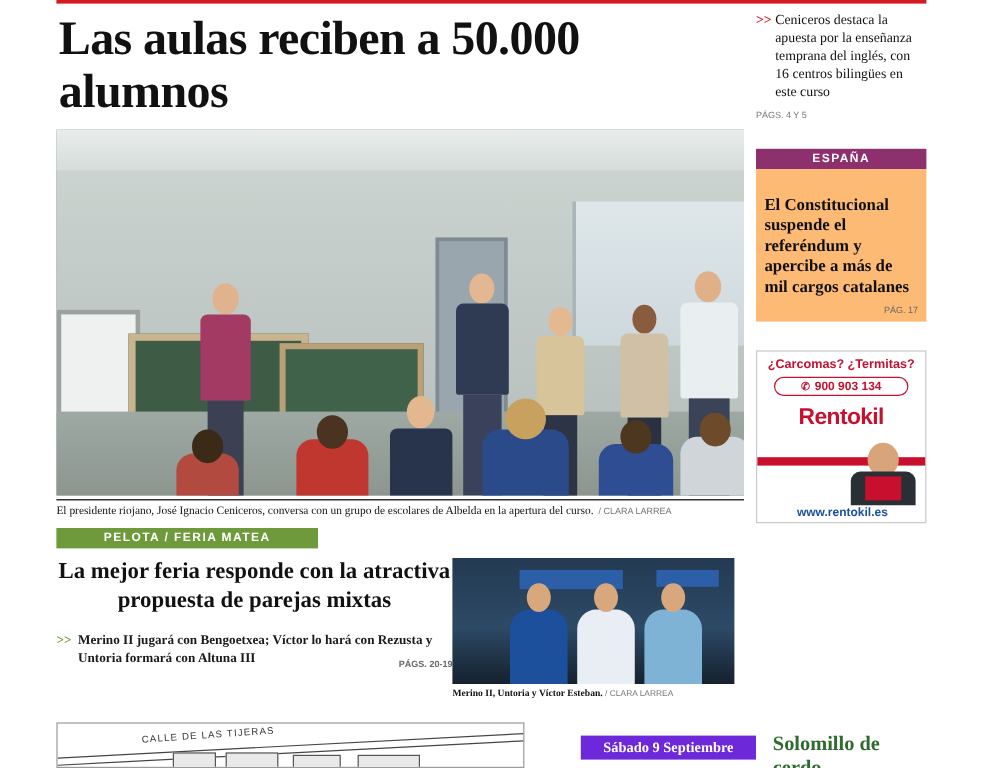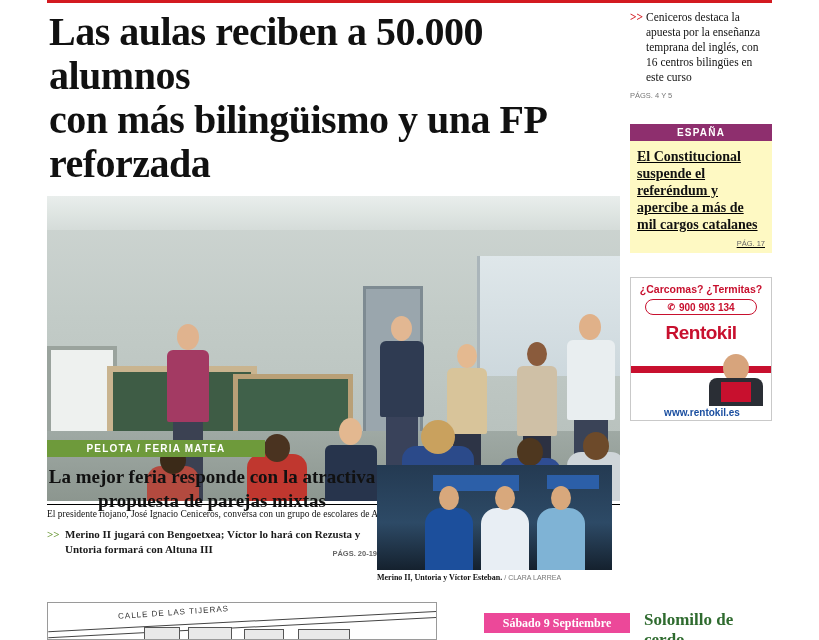--- a/index.html
+++ b/index.html
@@ -225,23 +225,22 @@
   .sec-head {
     height: 17px;
     background: #8e2f6e;
     color: #fff;
     font-size: 10px; font-weight: bold;
     letter-spacing: 1.2px;
     display:flex; align-items:center; justify-content:center;
   }
   .sec-head.rioja { background: #b5472a; }
   .sec-body {
-    background: #fef9c3;
-    padding: 7px 7px 5px 7px;
-    text-decoration: underline;
+    background: #fdba74;
+    padding: 22px 7px 5px 7px;
   }
   .sec-title {
     font-family: "Liberation Serif", serif;
     font-weight: bold;
     font-size: 14px;
     line-height: 17px;
     color: #111;
   }
   .sec-pag { margin-top:6px; font-size:7.5px; color:#666; text-align:right; font-family:"Liberation Sans",sans-serif;}
   
@@ -305,42 +304,41 @@
   .ml1 { top:18px; left:0; width:390px; height:1px; transform:rotate(-3deg); }
   .ml2 { top:24px; left:0; width:390px; height:1px; transform:rotate(-3deg); }
   .map-blk { position:absolute; border:1px solid #555; background:#e9e9e9;}
   .mb1 { left:96px; top:24px; width:36px; height:14px;}
   .mb2 { left:140px; top:24px; width:44px; height:14px;}
   .mb3 { left:196px; top:26px; width:40px; height:12px;}
   .mb4 { left:250px; top:26px; width:52px; height:12px;}
   .bot-date {
     position:absolute; left:437px; top:11px;
     width:146px; height:20px;
-    background:#ec4899; color:#fff;
+    background:#6d28d9; color:#fff;
     font-family:"Liberation Serif", serif; font-weight:bold; font-size:12px;
     display:flex; align-items:center; justify-content:center;
   }
   .bot-recipe {
     position:absolute; left:597px; top:8px;
     font-family:"Liberation Serif", serif; font-weight:bold;
     font-size:17px; color:#2f6b2f;
   }
 </style>
 </head>
 <body>
 
 <div class="page">
 
   <div class="top-rule"></div>
 
   <div class="main-col">
 
     <div class="headline">
       <span class="l1">Las aulas reciben a 50.000 alumnos</span>
-      <span class="l2">con más bilingüismo y una FP reforzada</span>
     </div>
 
     <div class="photo-main">
       <div class="ph-wall"></div>
       <div class="ph-ceiling"></div>
       <div class="ph-whiteboard"></div>
       <div class="ph-board"></div>
       <div class="ph-board2"></div>
       <div class="ph-door"></div>
       <div class="ph-win"></div>

